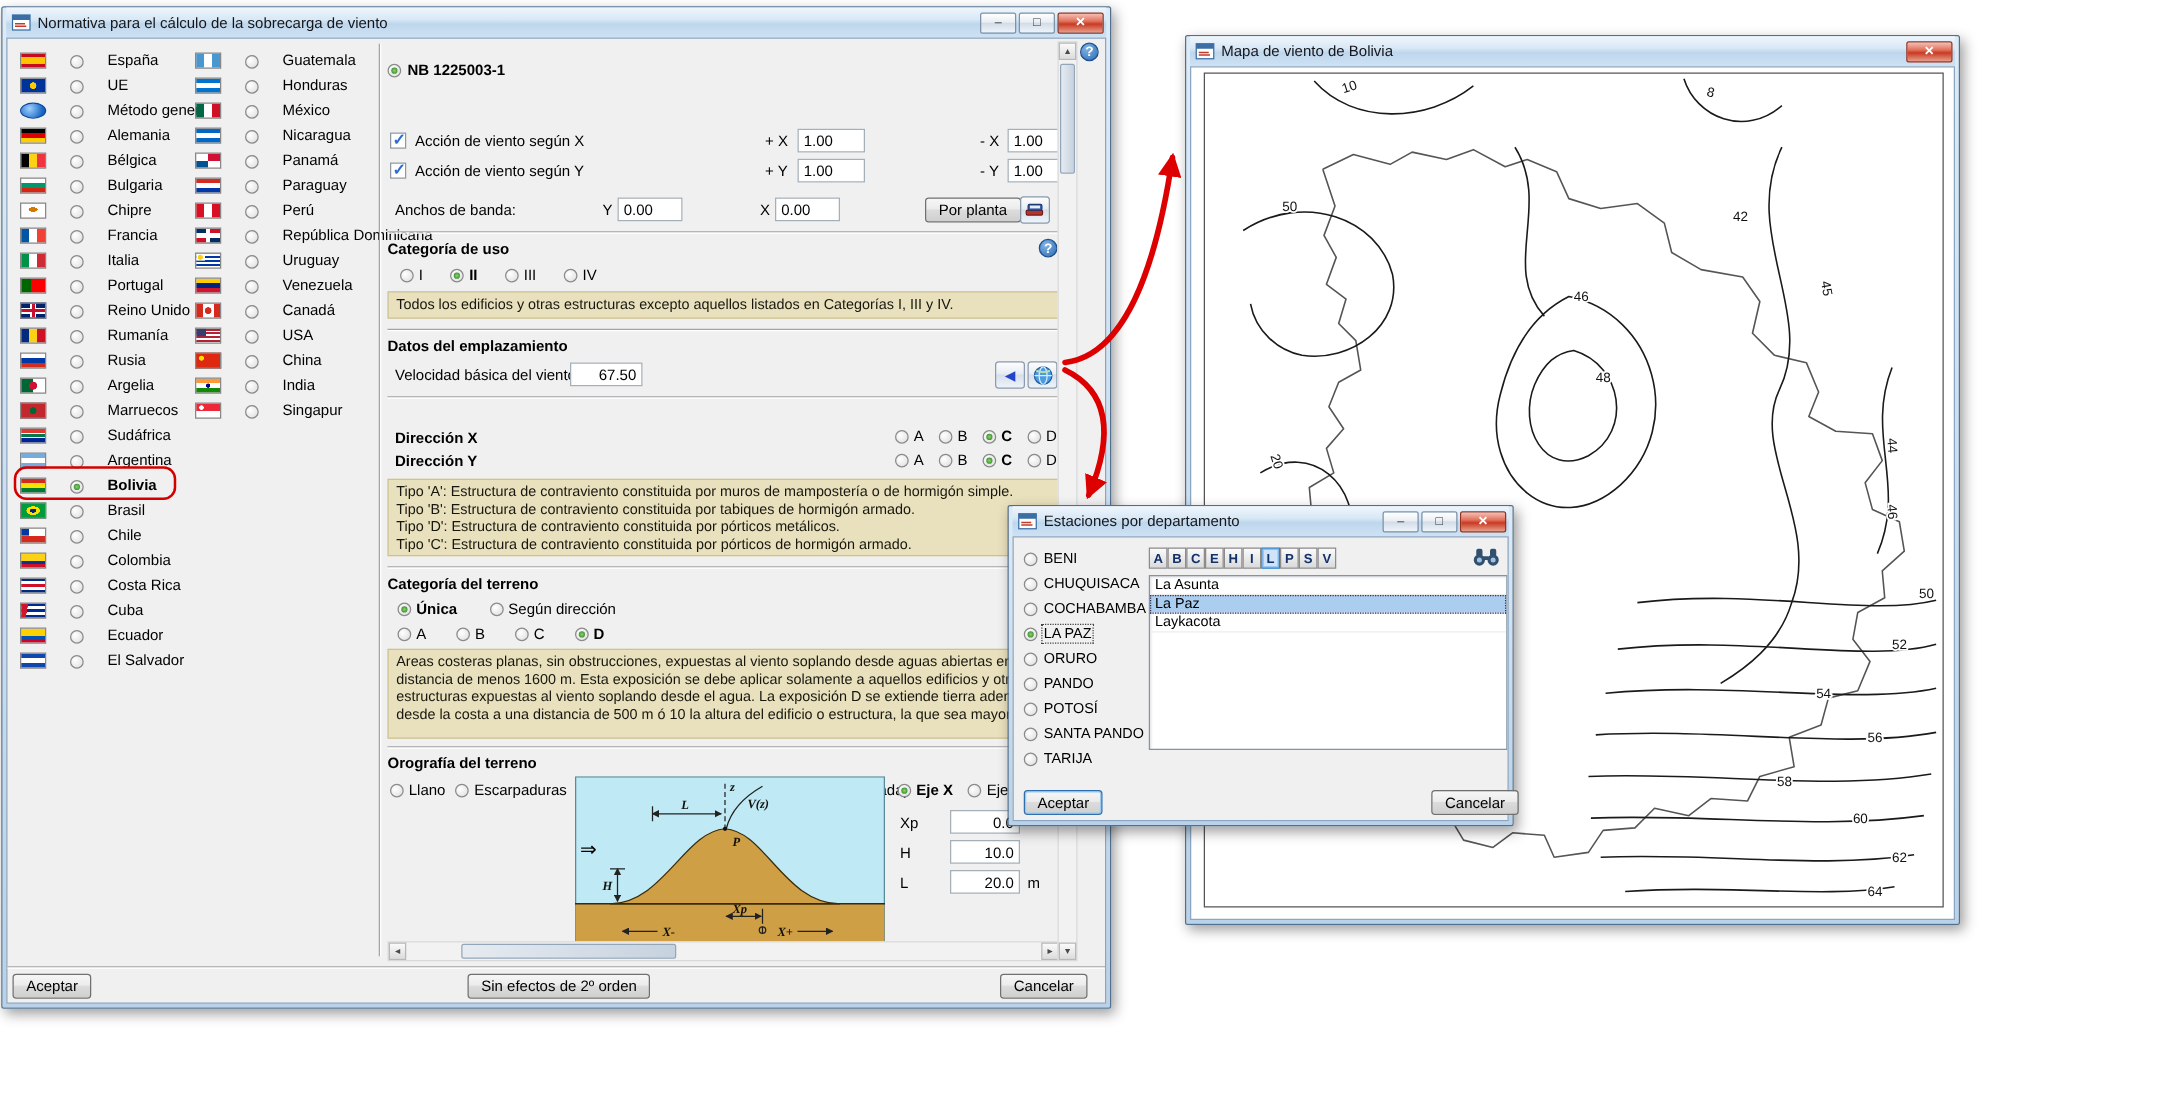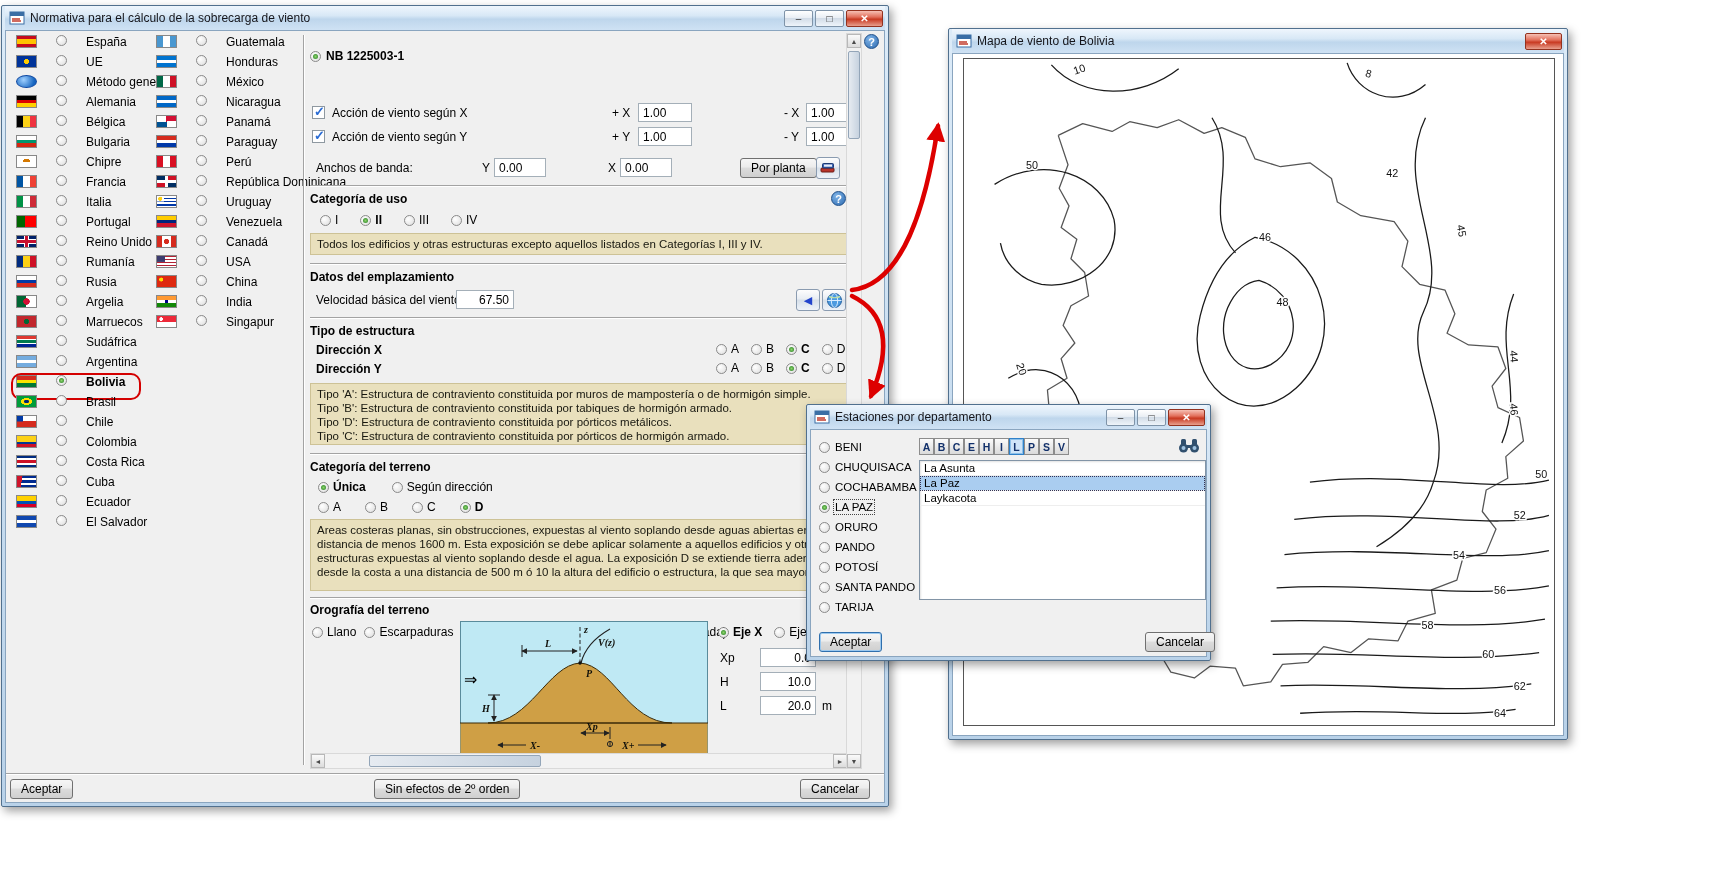--- a/index.html
+++ b/index.html
@@ -45,21 +45,21 @@
   .pos{position:absolute;white-space:nowrap}
   .row{display:flex;align-items:center;gap:5px}
   .iconbtn{position:absolute;width:24px;height:22px;border:1px solid #8a9bb0;border-radius:3px;
     display:flex;align-items:center;justify-content:center;
     background:linear-gradient(#fdfdfd,#e8edf3 45%,#d6dfe9 50%,#eef3f9)}
   
   .countries{position:absolute;left:4px;top:4px;width:300px}
   .ccol{position:absolute;top:0}
   .ccol.c1{left:0;width:132}
   .ccol.c2{left:140px;width:158px}
-  .country-row{height:20px;display:flex;align-items:flex-start;gap:19px;padding-left:6px;position:relative}
+  .country-row{height:20px;display:flex;align-items:flex-end;gap:19px;padding-left:6px;position:relative}
   .clabel{white-space:nowrap}
   .country-row.sel .clabel{font-weight:bold}
   .country-row.annotated::after{content:'';position:absolute;left:1px;top:-2px;width:126px;height:23px;
     border:2px solid #d40000;border-radius:10px;pointer-events:none}
   .flag{width:21px;height:13px;flex:none;border:1px solid #888;display:inline-block}
   .fl-es{background:linear-gradient(#c60b1e 25%,#ffc400 25%,#ffc400 75%,#c60b1e 75%)}
   .fl-eu{background:radial-gradient(circle at 50% 50%,#ffcc00 2.5px,#003399 2.8px)}
   .fl-globe{background:radial-gradient(circle at 35% 35%,#9fd0ff,#1565c0 75%);border-radius:50%;border-color:#0d47a1}
   .fl-de{background:linear-gradient(#000 33%,#d00 33%,#d00 66%,#ffce00 66%)}
   .fl-be{background:linear-gradient(90deg,#000 33%,#fcd116 33%,#fcd116 66%,#ef3340 66%)}
@@ -451,21 +451,20 @@
           <svg width="17" height="17" viewBox="0 0 17 17">
             <circle cx="8.5" cy="8.5" r="7" fill="#4d9be0" stroke="#1d5c9e"></circle>
             <ellipse cx="8.5" cy="8.5" rx="3.2" ry="7" fill="none" stroke="#d8ecff" stroke-width="1"></ellipse>
             <line x1="1.5" y1="8.5" x2="15.5" y2="8.5" stroke="#d8ecff" stroke-width="1"></line>
             <path d="M3 4.5 C6 6 11 6 14 4.5" fill="none" stroke="#bfe0a8" stroke-width="1.4"></path>
           </svg>
         </span>
       </div>
 
       <div class="ar groove" style="top:286px"></div>
-      <div class="ar sec-h" style="top:293px">Tipo de estructura</div>
       <div class="ar" style="top:311px;height:18px">
         <span class="pos b" style="left:6px;top:1px">Dirección X</span>
         <div class="rgroup rg-dir">
             <span class="rgi">
               <span class="rb"></span>
               <span class="rlb">A</span>
             </span>
             <span class="rgi">
               <span class="rb"></span>
               <span class="rlb">B</span>

